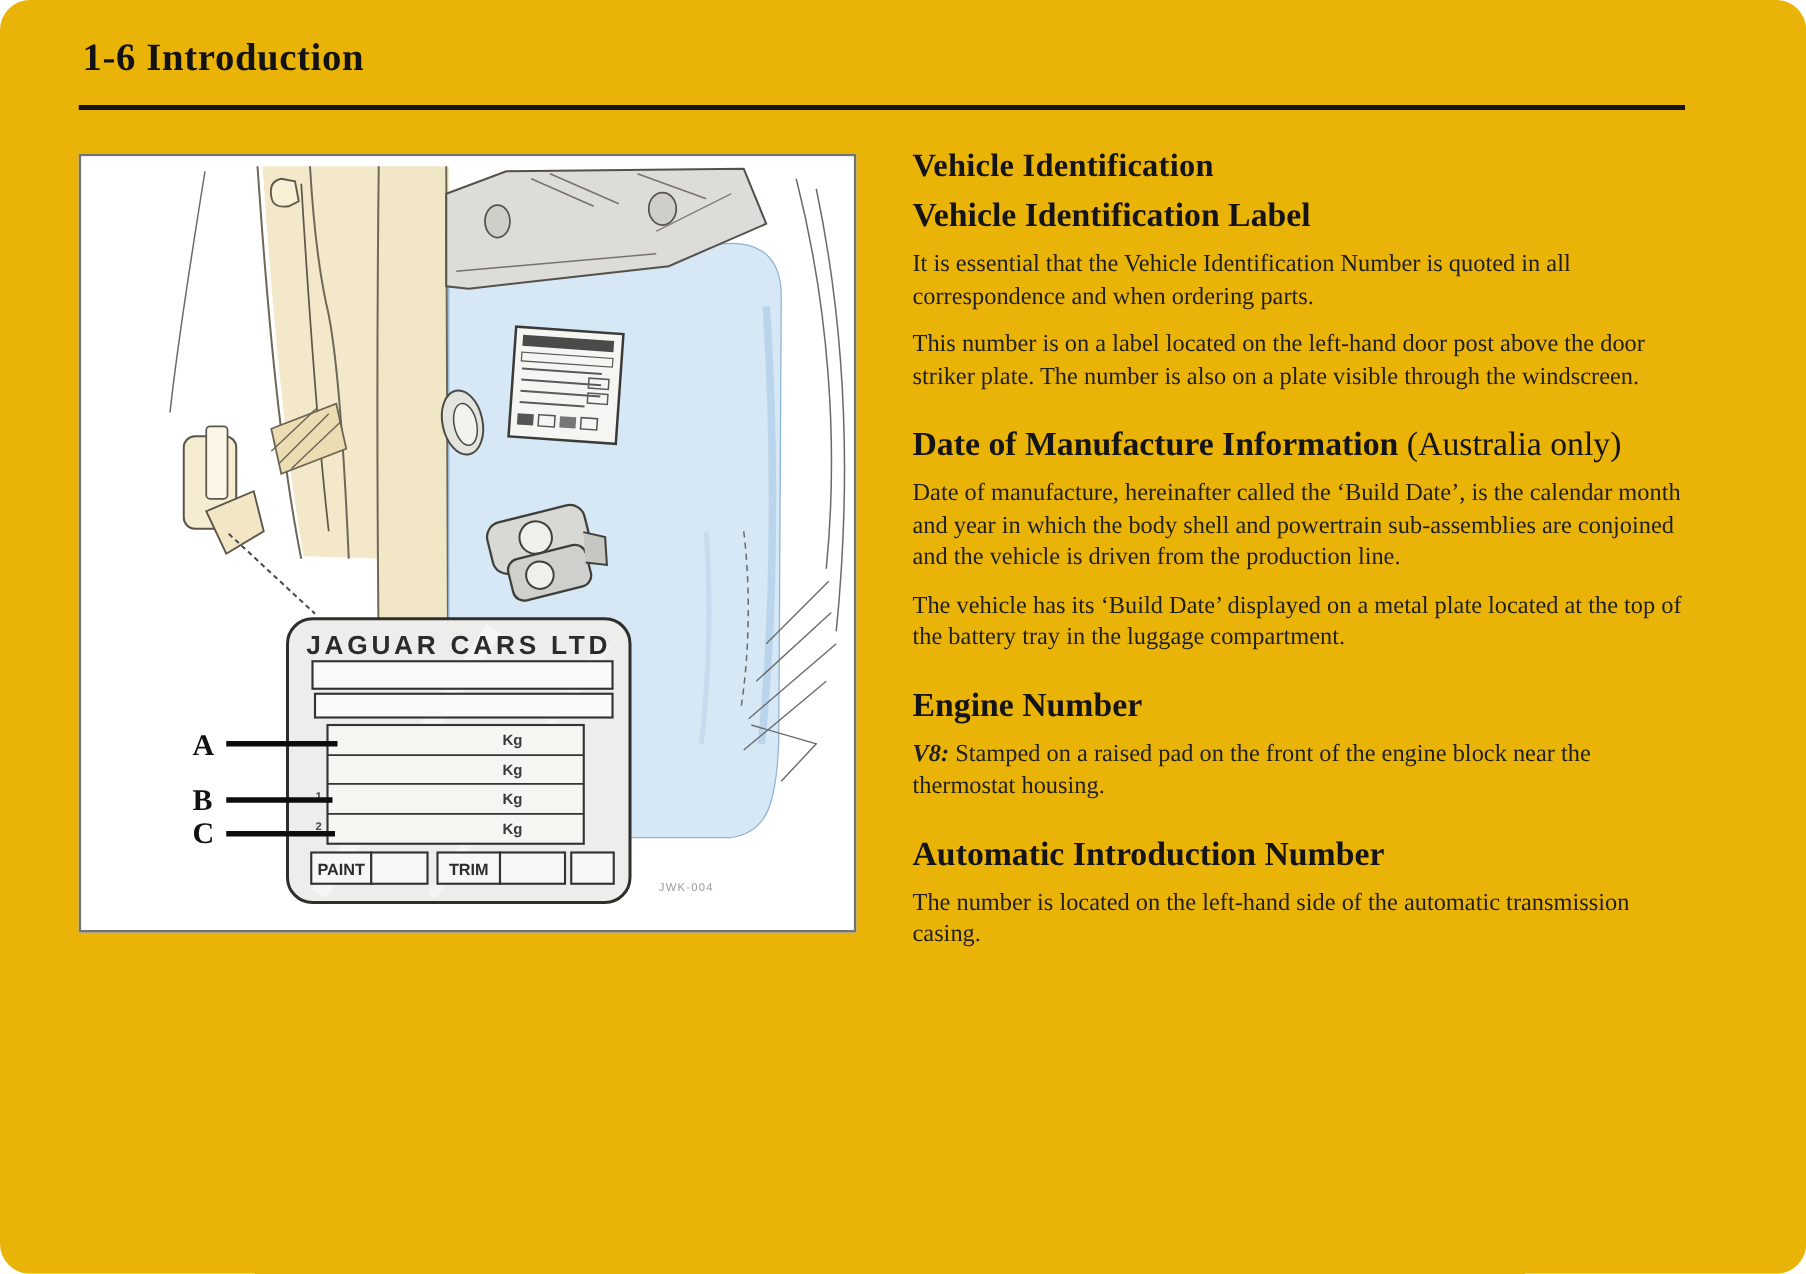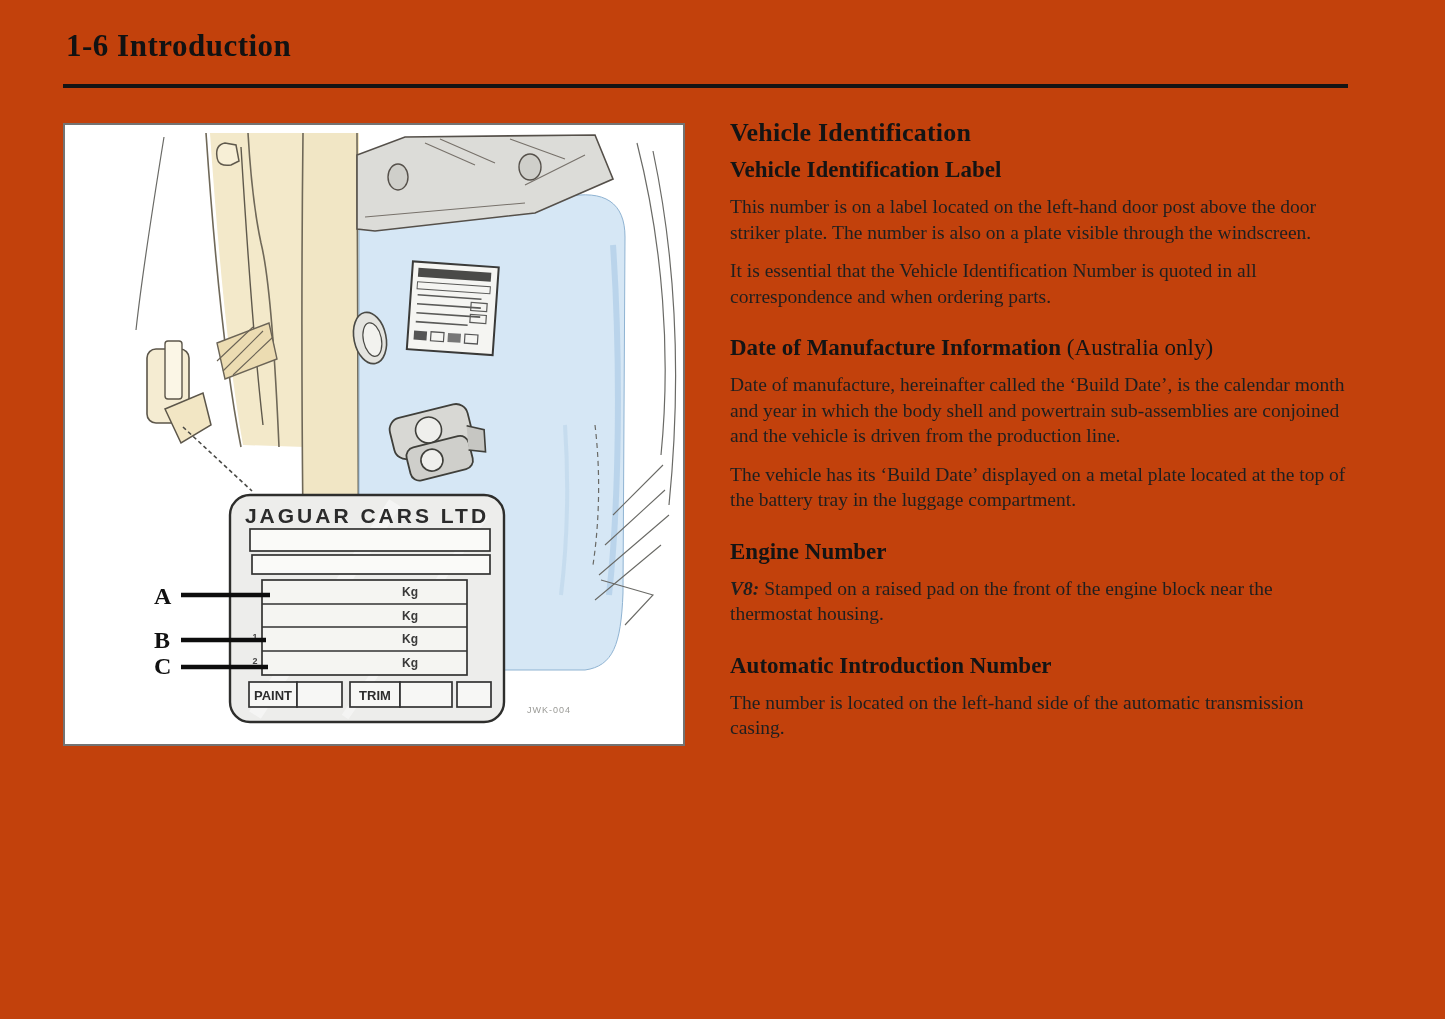--- a/index.html
+++ b/index.html
@@ -1,22 +1,23 @@
 <!DOCTYPE html>
 <html><head>
 <meta charset="utf-8">
 <style>
   html,body{margin:0;padding:0;background:#ffffff;}
   .page{
     position:relative;
     width:1445px;height:1019px;
-    background:#c2410c;
+    background:#eab308;
     font-family:"Liberation Serif", serif;
     color:#1c1c1c;
     overflow:hidden;
+    border-radius:24px;
   }
   .page-header{
     position:absolute;left:66px;top:28px;
     font-size:31px;font-weight:bold;letter-spacing:0.5px;
     color:#121212;
   }
   .header-rule{
     position:absolute;left:63px;top:84px;
     width:1285px;height:4px;background:#141414;
   }
@@ -36,21 +37,21 @@
   .content{
     position:absolute;left:730px;top:118px;width:617px;
   }
   .content h2{
     margin:0 0 9px 0;
     font-size:26px;font-weight:bold;color:#141414;
     letter-spacing:0.2px;
   }
   .content h3{
     margin:26px 0 11px 0;
-    font-size:23px;font-weight:bold;color:#141414;
+    font-size:27px;font-weight:bold;color:#141414;
   }
   .content h3.first{margin-top:8px;}
   .content h3 .note{font-weight:normal;}
   .content p{
     margin:0 0 13px 0;
     font-size:19.5px;line-height:25.5px;color:#1f1f1f;
   }
   .content p b{font-weight:bold;font-style:italic;}
   
   .lbl-title{font-family:"Liberation Sans",sans-serif;font-weight:bold;font-size:21px;letter-spacing:3px;fill:#2b2b2b;}
@@ -189,22 +190,22 @@
 
       <text class="fig-code" x="462" y="588">JWK-004</text>
     </svg>
   </div>
 
 
   <div class="content">
     <h2>Vehicle Identification</h2>
 
     <h3 class="first">Vehicle Identification Label</h3>
+    <p>It is essential that the Vehicle Identification Number is quoted in all correspondence and when ordering parts.</p>
     <p>This number is on a label located on the left-hand door post above the door striker plate. The number is also on a plate visible through the windscreen.</p>
-    <p>It is essential that the Vehicle Identification Number is quoted in all correspondence and when ordering parts.</p>
 
     <h3><span>Date of Manufacture Information</span> <span class="note">(Australia only)</span></h3>
     <p>Date of manufacture, hereinafter called the ‘Build Date’, is the calendar month and year in which the body shell and powertrain sub-assemblies are conjoined and the vehicle is driven from the production line.</p>
     <p>The vehicle has its ‘Build Date’ displayed on a metal plate located at the top of the battery tray in the luggage compartment.</p>
 
     <h3>Engine Number</h3>
     <p><b>V8:</b> <span>Stamped on a raised pad on the front of the engine block near the thermostat housing.</span></p>
 
     <h3>Automatic Introduction Number</h3>
     <p>The number is located on the left-hand side of the automatic transmission casing.</p>

